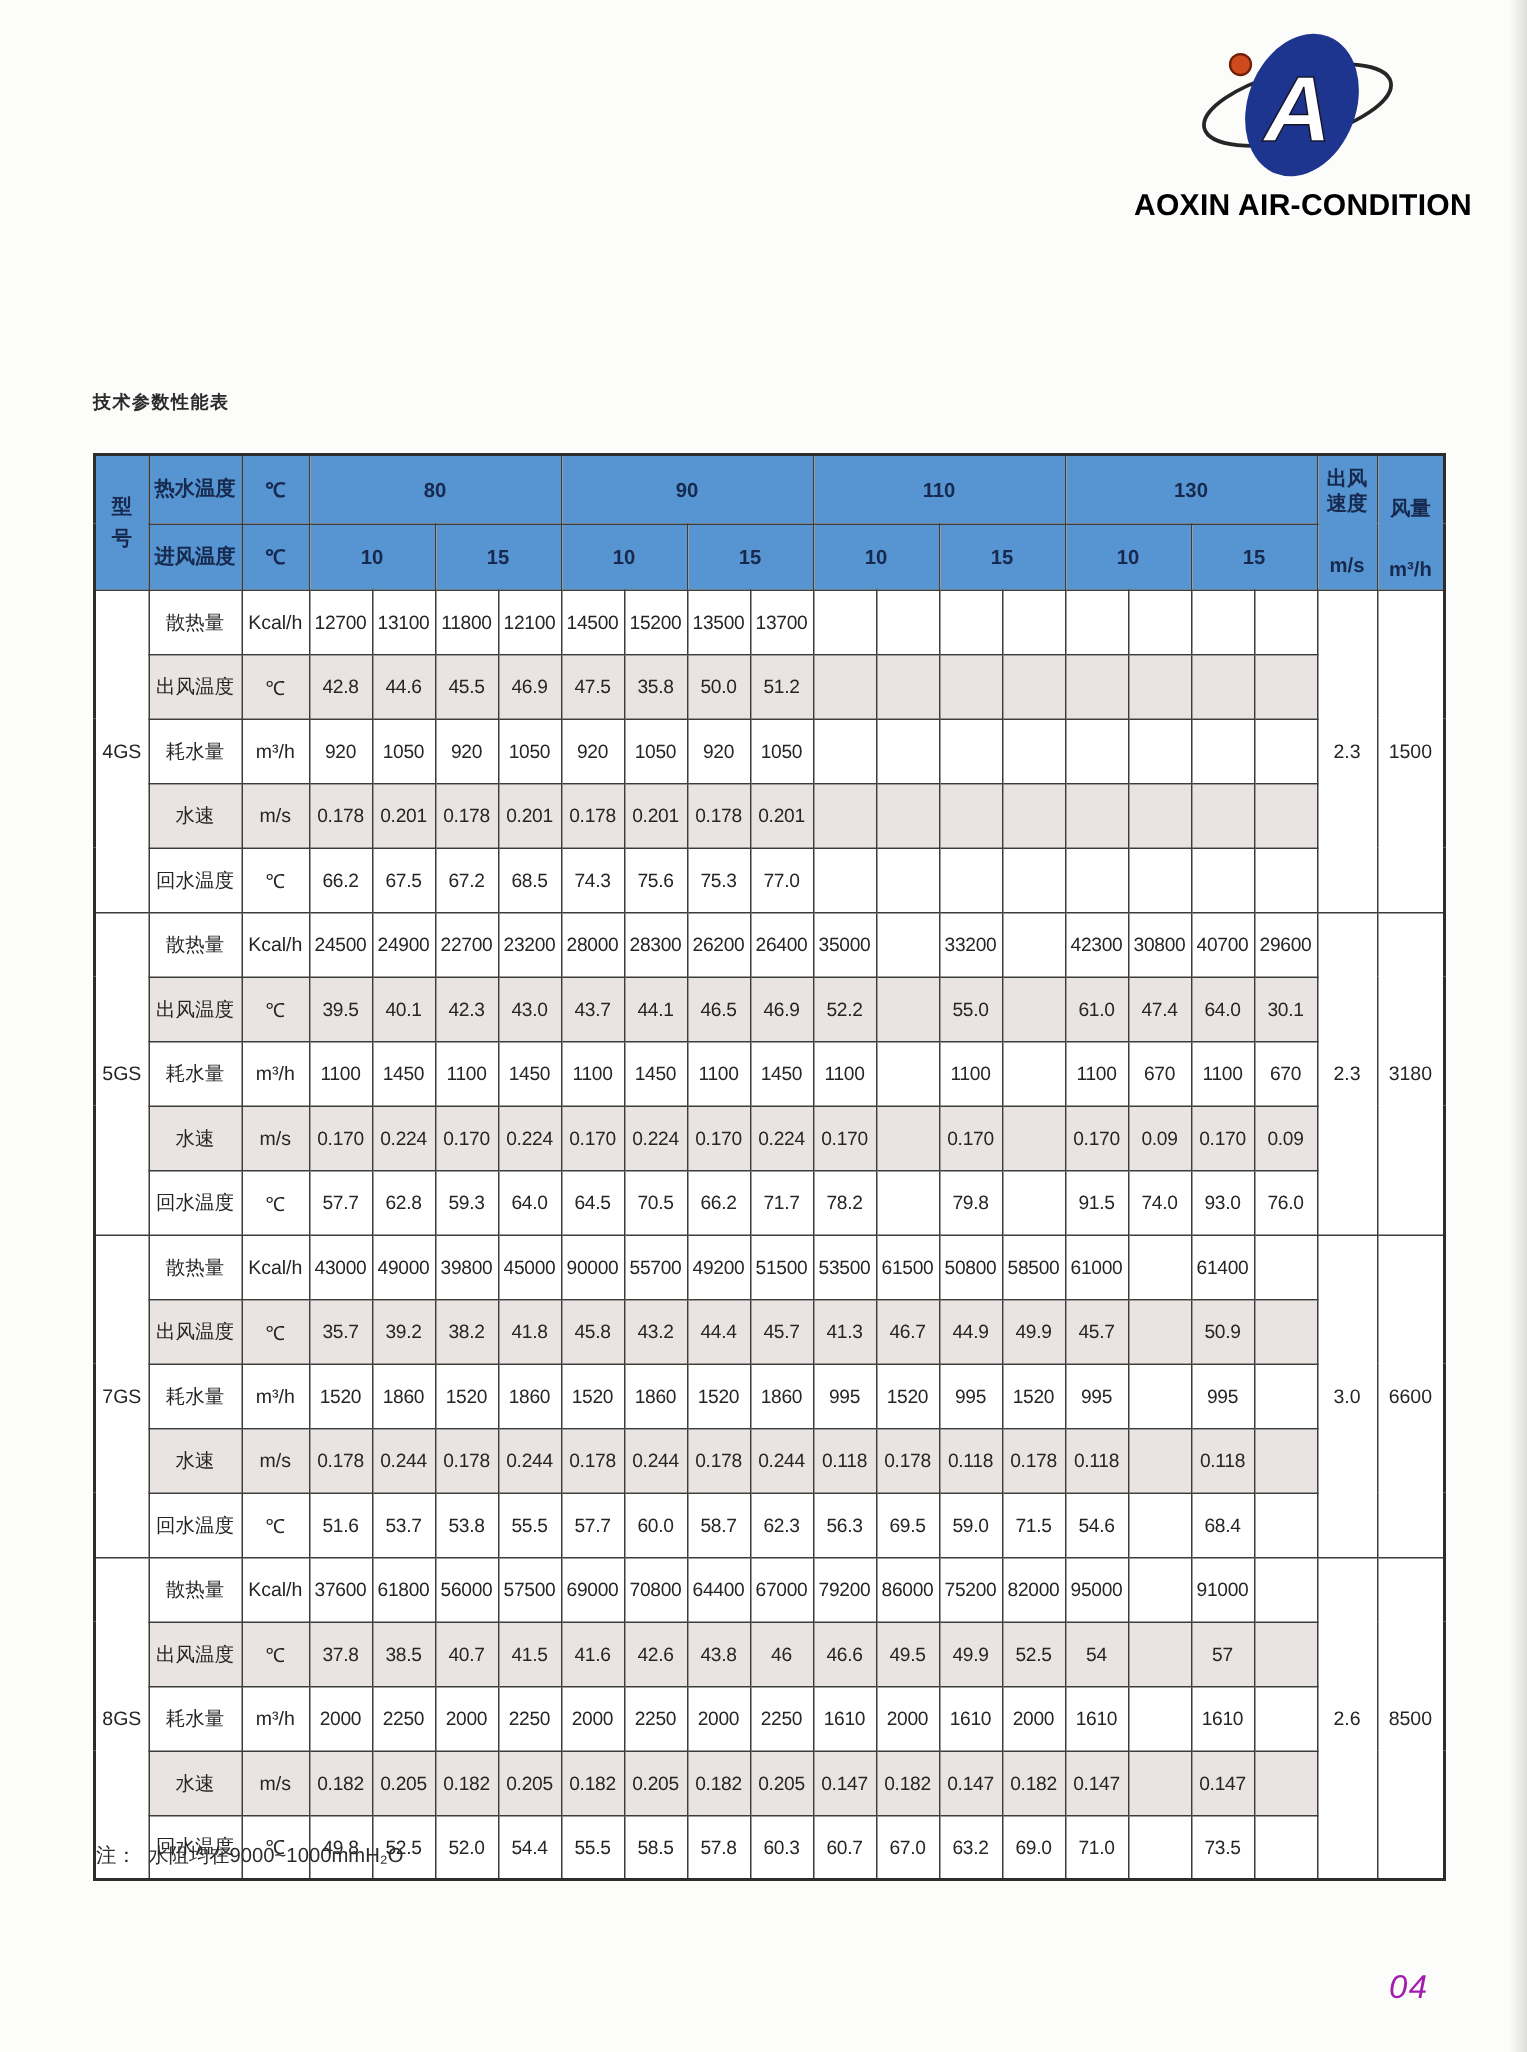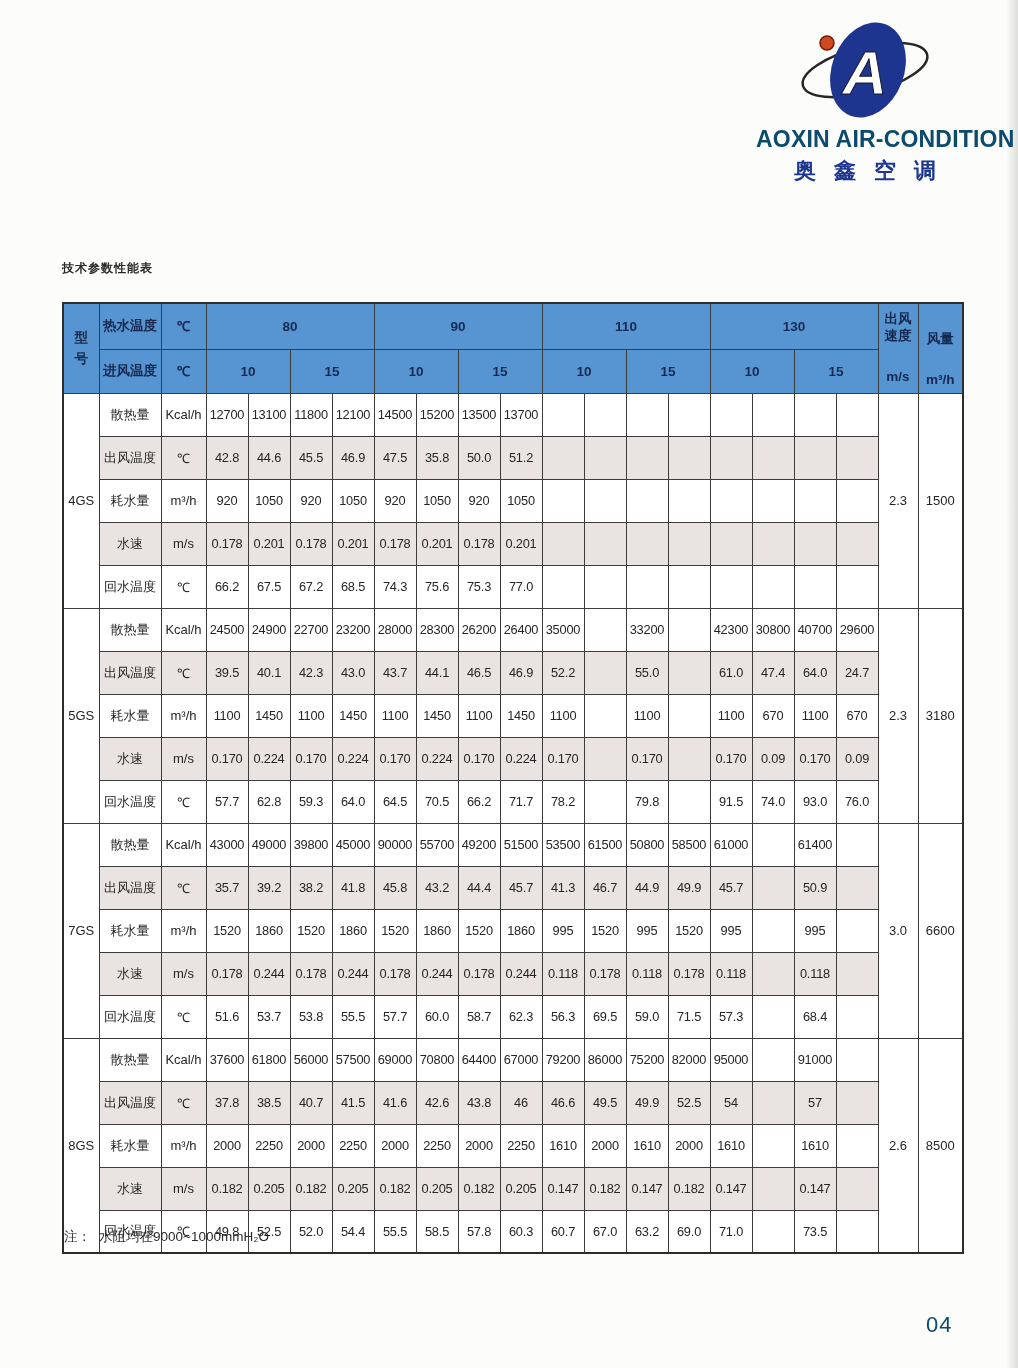--- a/index.html
+++ b/index.html
@@ -12,37 +12,37 @@
     overflow:hidden;
   }
   .scan-edge {
     position:absolute; top:0; right:0; width:12px; height:100%;
     background:linear-gradient(to right, rgba(0,0,0,0), rgba(0,0,0,0.12));
   }
   
   .logo { position:absolute; top:16px; right:44px; width:218px; text-align:center; }
   .logo svg { display:block; margin:0 auto; }
   .logo-en {
-    font-size:23px; font-weight:bold; color:#0c4a6e;
+    font-size:20px; font-weight:bold; color:#000000;
     letter-spacing:0.2px; white-space:nowrap; margin-top:2px;
   }
   .logo-cn {
     font-size:22px; font-weight:bold; color:#1d3692;
     letter-spacing:18px; margin-right:-18px; margin-top:3px; white-space:nowrap;
   }
   
   .page-title {
     position:absolute; left:62px; top:260px;
     font-size:12px; font-weight:bold; color:#2b2b2b; letter-spacing:1px;
   }
   .note { position:absolute; left:64px; top:1228px; font-size:13.5px; color:#2b2b2b; }
   .note-label { margin-right:8px; }
   .page-number {
     position:absolute; left:926px; top:1312px;
-    font-size:22px; color:#0c4a6e; letter-spacing:1px;
+    font-size:22px; font-style:italic; color:#a21caf; letter-spacing:1px;
   }
   
   table.spec-table {
     position:absolute; left:62px; top:302px;
     border-collapse:collapse; table-layout:fixed;
     border:2px solid #2d2d2d;
   }
   .spec-table th, .spec-table td {
     border:1px solid #3c3c3c;
     text-align:center; vertical-align:middle;
@@ -70,21 +70,20 @@
 <div class="scan-edge"></div>
 
 <div class="logo">
   <svg width="160" height="108" viewBox="0 0 160 108">
     <ellipse cx="80" cy="54" rx="64" ry="23" transform="rotate(-14 80 54)" fill="none" stroke="#262626" stroke-width="2.5"></ellipse>
     <ellipse cx="83" cy="54" rx="36" ry="49" transform="rotate(21 83 54)" fill="#1e3590"></ellipse>
     <text x="80" y="78" text-anchor="middle" font-family="Liberation Sans, sans-serif" font-size="62" font-weight="bold" font-style="italic" fill="#ffffff" stroke="#15152a" stroke-width="1">A</text>
     <circle cx="42" cy="27" r="7" fill="#cf4a1e" stroke="#6e1d06" stroke-width="1.5"></circle>
   </svg>
   <div class="logo-en">AOXIN AIR-CONDITION</div>
-  <div class="logo-cn">奥鑫空调</div>
 </div>
 
 <div class="page-title">技术参数性能表</div>
 
 <table class="spec-table">
   <colgroup>
     <col style="width:36px">
       <col style="width:62px">
       <col style="width:45px">
     <col style="width:42px">
@@ -277,21 +276,21 @@
         <td class="data-cell">44.1</td>
         <td class="data-cell">46.5</td>
         <td class="data-cell">46.9</td>
         <td class="data-cell">52.2</td>
         <td class="data-cell"></td>
         <td class="data-cell">55.0</td>
         <td class="data-cell"></td>
         <td class="data-cell">61.0</td>
         <td class="data-cell">47.4</td>
         <td class="data-cell">64.0</td>
-        <td class="data-cell">24.7</td>
+        <td class="data-cell">30.1</td>
       </tr>
       <tr>
         <td class="row-label">耗水量</td>
         <td class="row-unit">m³/h</td>
         <td class="data-cell">1100</td>
         <td class="data-cell">1450</td>
         <td class="data-cell">1100</td>
         <td class="data-cell">1450</td>
         <td class="data-cell">1100</td>
         <td class="data-cell">1450</td>
@@ -437,21 +436,21 @@
         <td class="data-cell">53.8</td>
         <td class="data-cell">55.5</td>
         <td class="data-cell">57.7</td>
         <td class="data-cell">60.0</td>
         <td class="data-cell">58.7</td>
         <td class="data-cell">62.3</td>
         <td class="data-cell">56.3</td>
         <td class="data-cell">69.5</td>
         <td class="data-cell">59.0</td>
         <td class="data-cell">71.5</td>
-        <td class="data-cell">57.3</td>
+        <td class="data-cell">54.6</td>
         <td class="data-cell"></td>
         <td class="data-cell">68.4</td>
         <td class="data-cell"></td>
       </tr>
       <tr>
         <td class="model-cell" rowspan="5">8GS</td>
         <td class="row-label">散热量</td>
         <td class="row-unit">Kcal/h</td>
         <td class="data-cell">37600</td>
         <td class="data-cell">61800</td>

